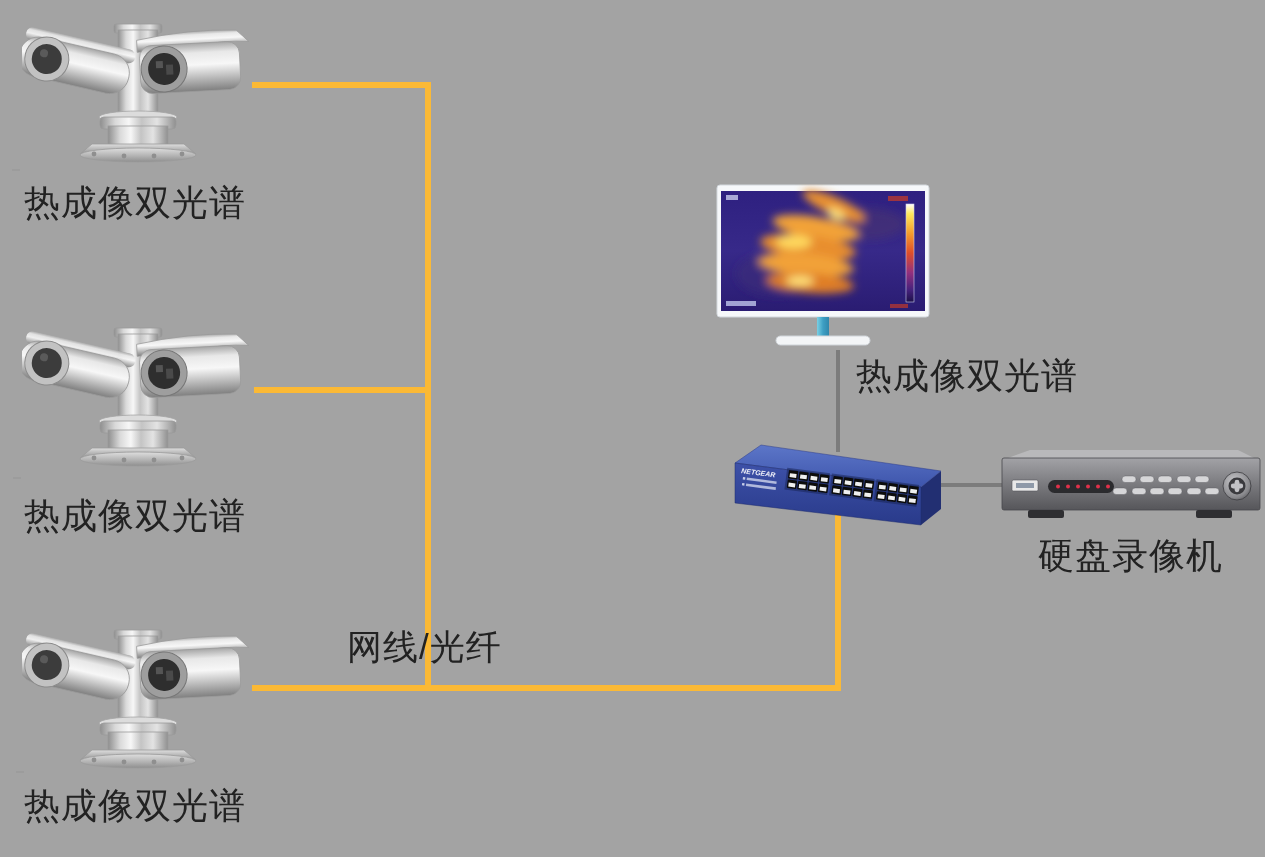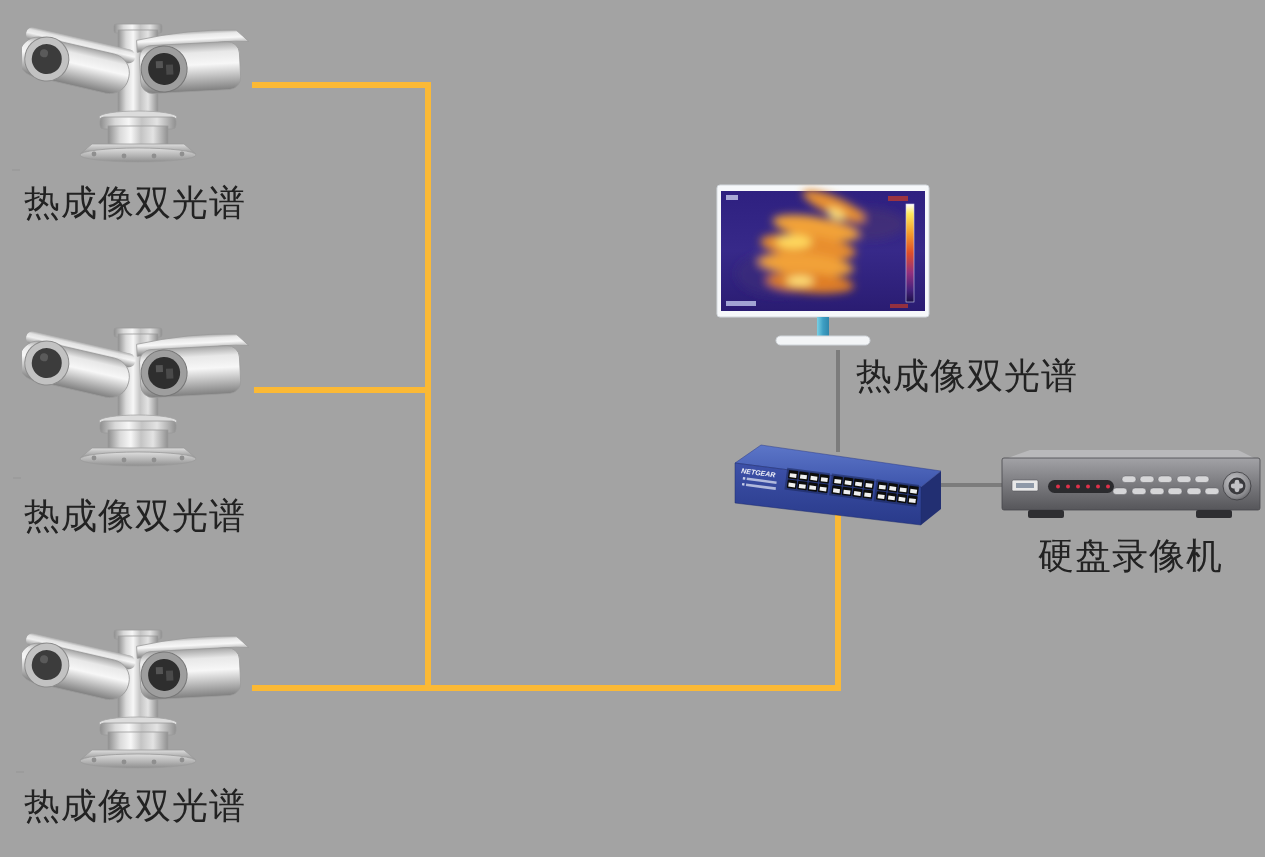--- a/index.html
+++ b/index.html
@@ -265,20 +265,21 @@
       <use href="#sym-camera"></use>
     </svg>
   <svg class="abs" style="left:22px;top:610px;" width="228" height="162">
       <use href="#sym-camera"></use>
     </svg>
 
   <div class="diagram-label" style="left:24px;top:183px;">热成像双光谱</div>
   <div class="diagram-label" style="left:24px;top:496px;">热成像双光谱</div>
   <div class="diagram-label" style="left:24px;top:786px;">热成像双光谱</div>
 
+  <div class="diagram-label" style="left:347px;top:628px;font-size:35px;">网线/光纤</div>
 
   <svg class="abs" style="left:716px;top:184px;" width="214" height="164">
       <use href="#sym-monitor"></use>
     </svg>
   <div class="diagram-label" style="left:856px;top:356px;">热成像双光谱</div>
 
   <svg class="abs" style="left:733px;top:437px;" width="212" height="94">
       <use href="#sym-switch"></use>
     </svg>
 

